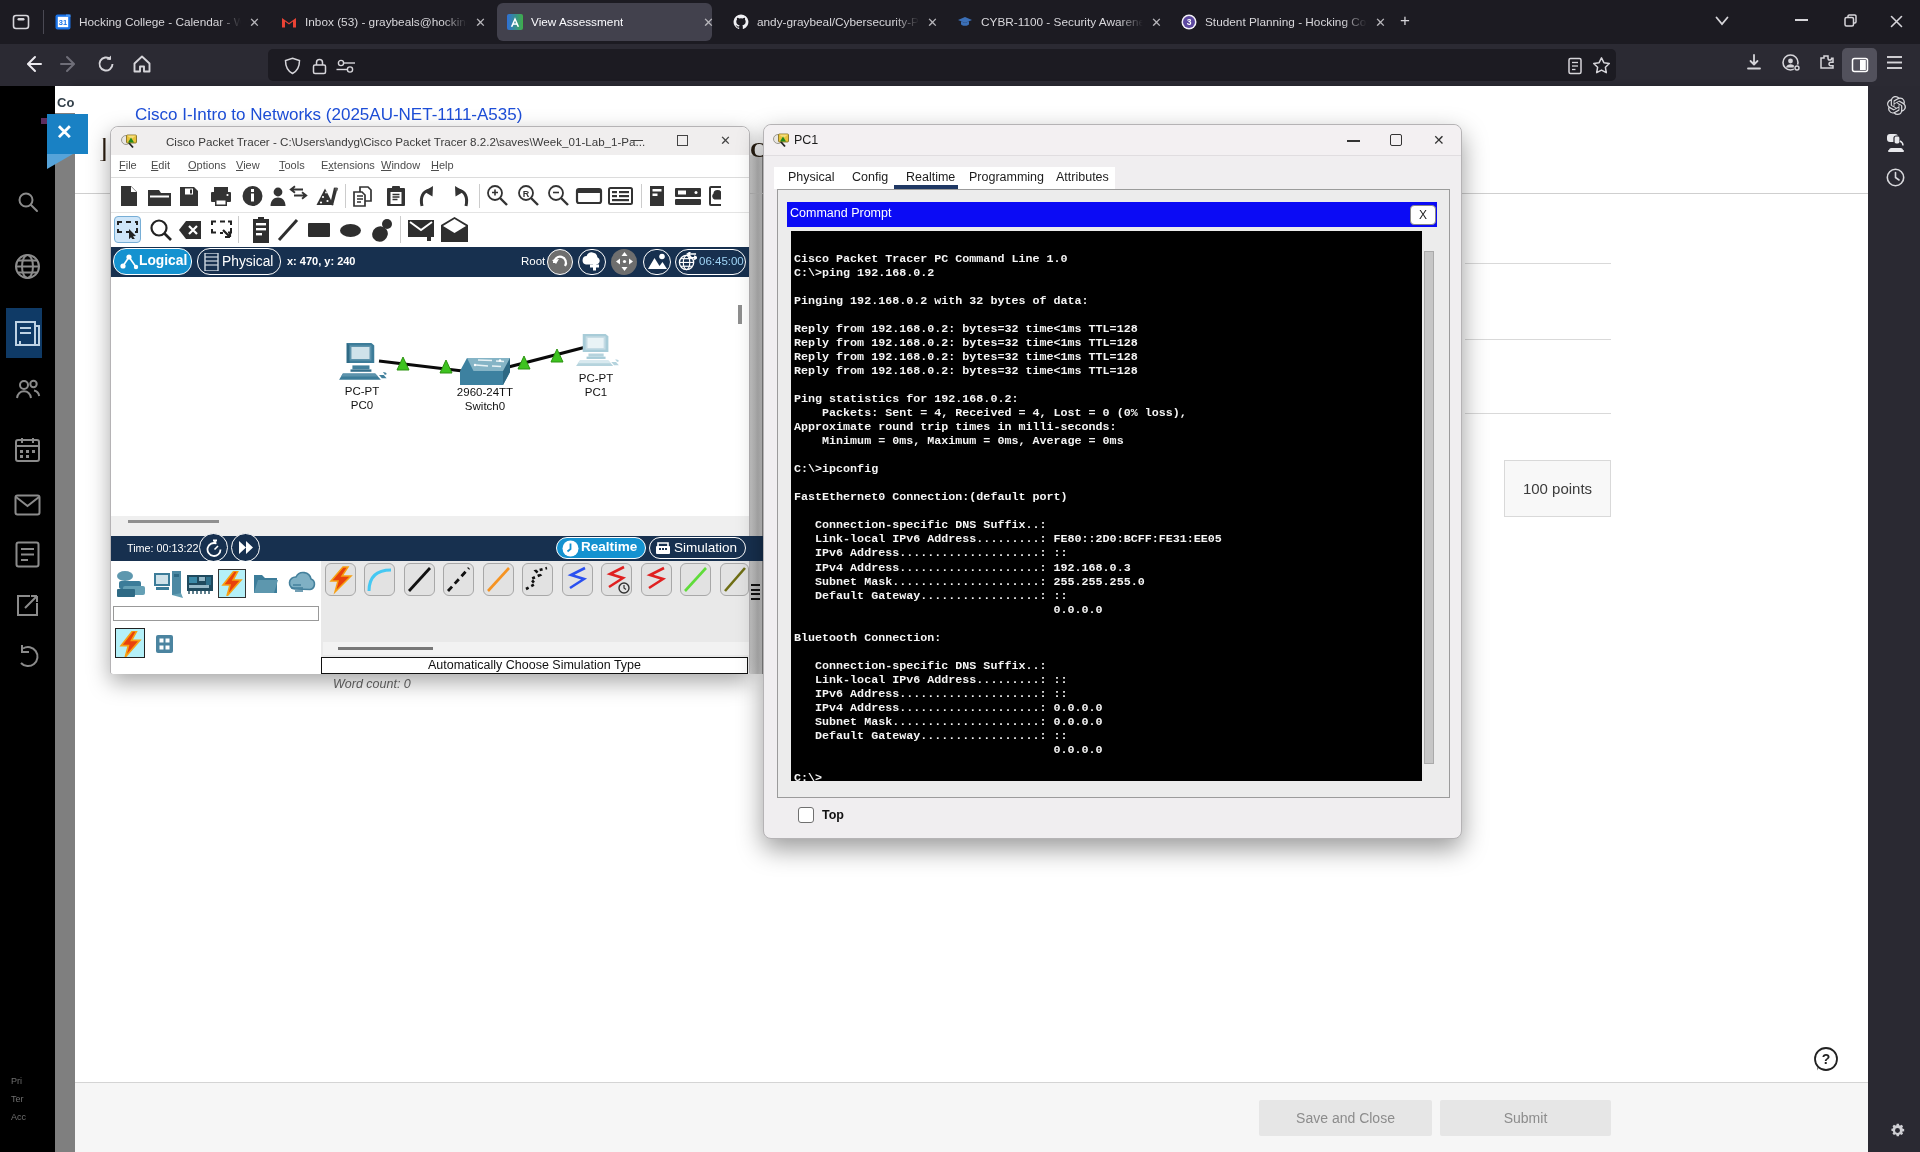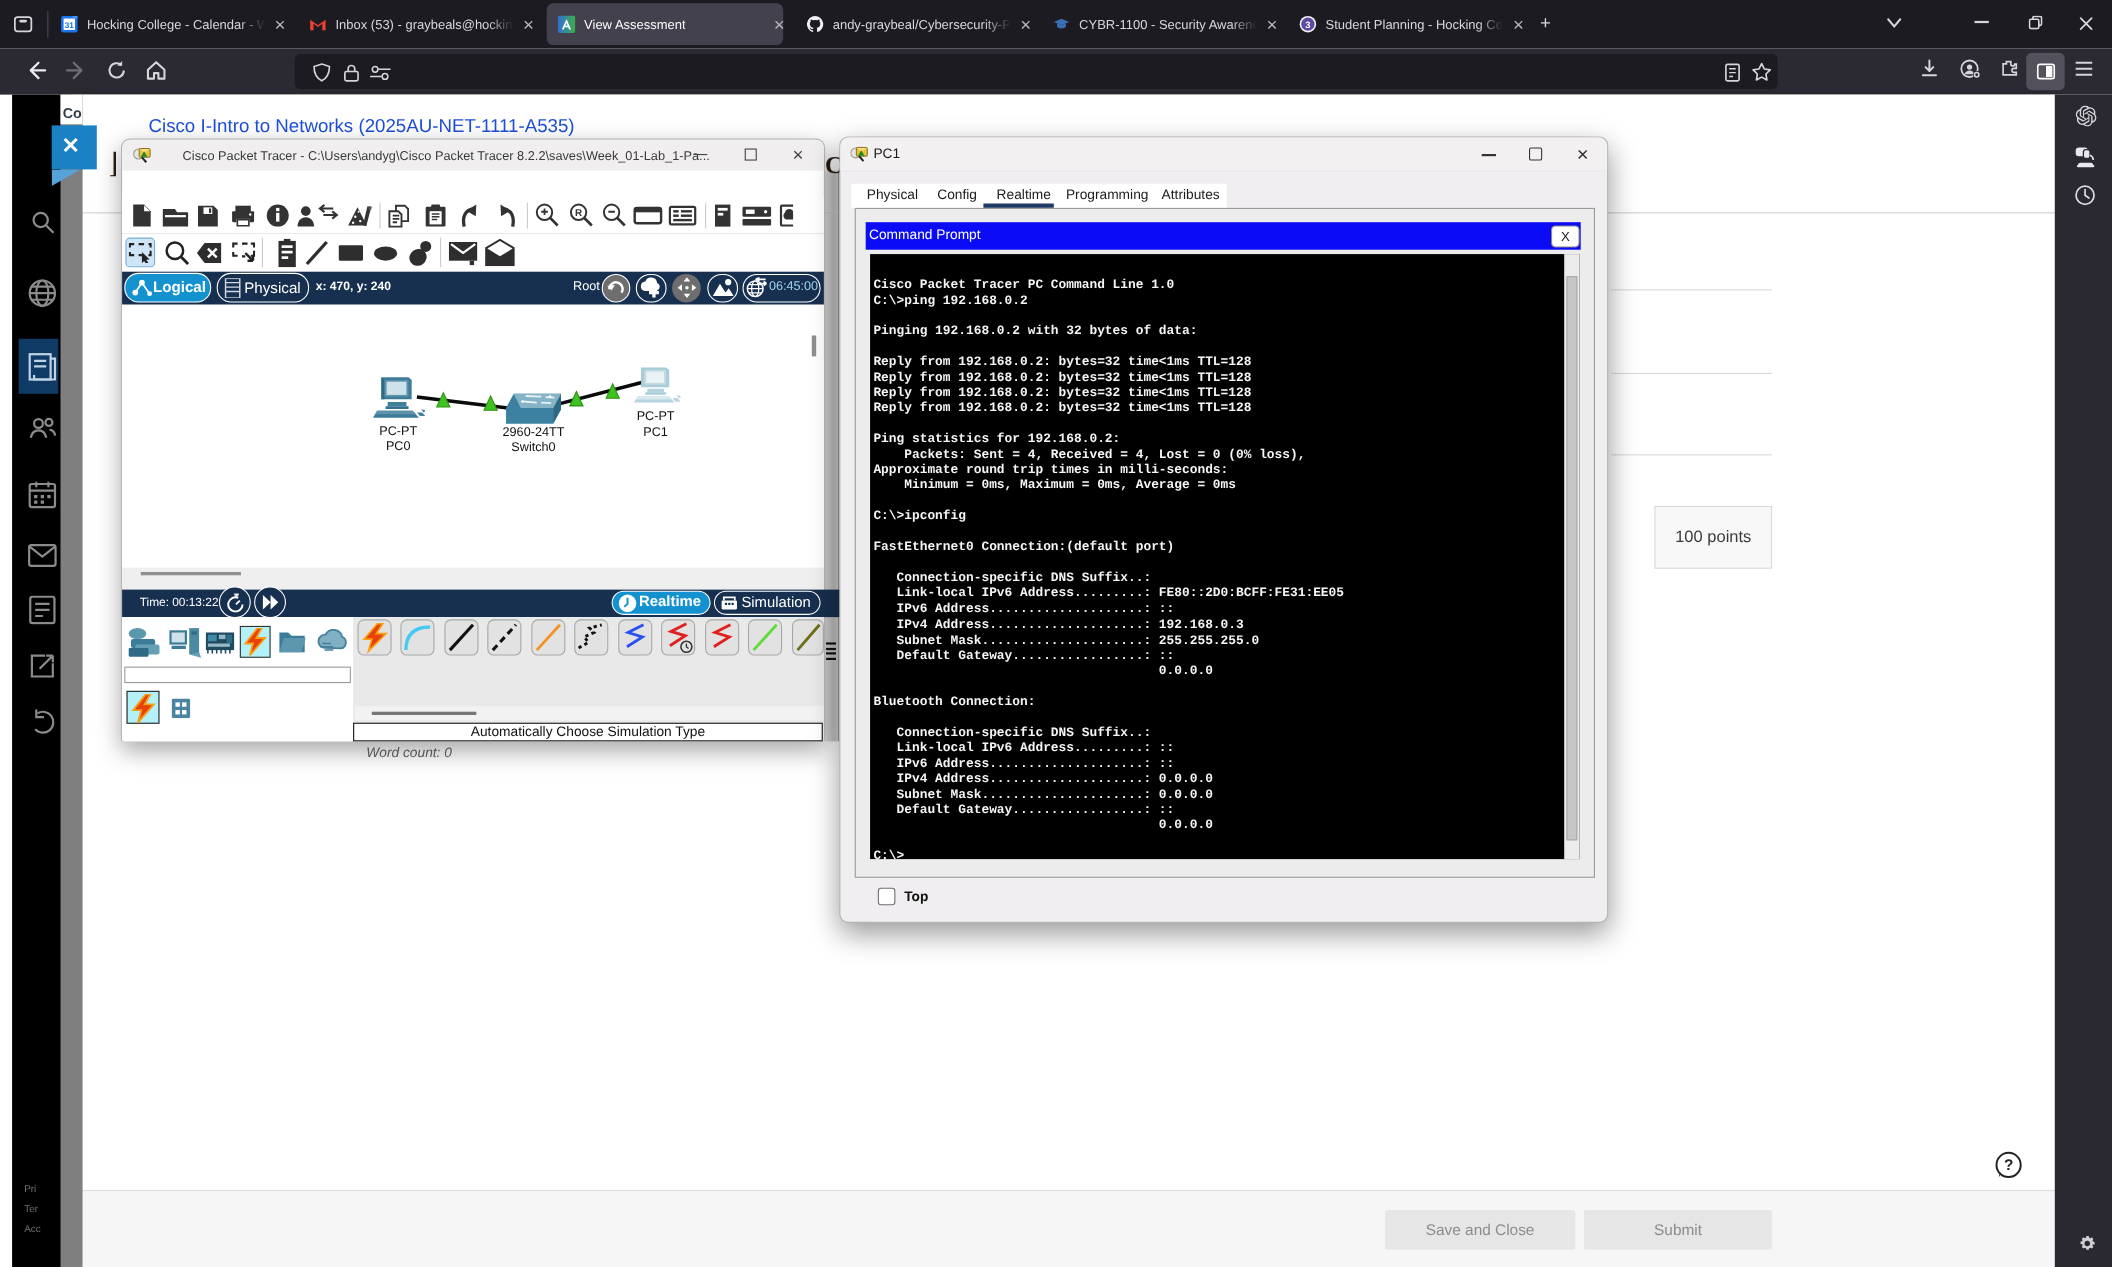--- a/index.html
+++ b/index.html
@@ -11,21 +11,21 @@
 #tabbar { position:absolute; left:0; top:0; width:1920px; height:44px; background:#1c1b22; }
 #navbar { position:absolute; left:0; top:44px; width:1920px; height:42px; background:#2b2a33; }
 .tab { position:absolute; top:0; height:44px; display:flex; align-items:center; color:#d8d7db; font-size:11.8px; }
 .tab .ttl { white-space:nowrap; overflow:hidden; max-width:162px; }
 .tab .fade { -webkit-mask-image:linear-gradient(90deg,#000 85%,transparent); }
 .tabx { color:#b8b7bc; font-size:13px; margin-left:8px; }
 .activetab { position:absolute; left:497px; top:3px; width:215px; height:38px; background:#42414d; border-radius:6px; }
 .favi { width:16px; height:16px; margin-right:8px; flex:0 0 16px; }
 #urlbar { position:absolute; left:268px; top:5px; width:1348px; height:32px; background:#1c1b22; border-radius:5px; color:#b6b5bd; font-size:13.2px; display:flex; align-items:center; }
 
-#leftbar { position:absolute; left:11px; top:86px; width:55px; height:1066px; background:#000;padding-left:48px; }
+#leftbar { position:absolute; left:0; top:86px; width:55px; height:1066px; background:#000;padding-left:48px; }
 #rightbar { position:absolute; left:1868px; top:86px; width:52px; height:1066px; background:#2a2932; }
 #dimstrip { position:absolute; left:55px; top:86px; width:20px; height:1066px; background:#7f7f7f; }
 #dimtop { position:absolute; left:55px; top:86px; width:20px; height:27px; background:#fff; overflow:hidden; }
 #panel { position:absolute; left:75px; top:86px; width:1793px; height:1066px; background:#fff; box-shadow:-3px 0 6px rgba(0,0,0,.22); }
 
 
 #ptwin { position:absolute; left:110px; top:126px; width:640px; height:548px; background:#fff; border:1px solid #b5b3b5; border-radius:8px 8px 2px 2px; box-shadow:0 8px 22px rgba(0,0,0,.35); }
 #pcwin { position:absolute; left:763px; top:124px; width:699px; height:715px; background:#f0eef0; border:1px solid #b5b3b5; border-radius:8px; box-shadow:0 10px 26px rgba(0,0,0,.4); }
 .mono { font-family:"Liberation Mono", monospace; }
 </style>
@@ -289,20 +289,30 @@
       <rect x="5.5" y="1" width="10" height="8" rx="1" fill="#e8c23c" stroke="#7a6414" stroke-width="0.8"></rect>
       <path d="M6 1.5 10.5 5 15 1.5z" fill="#f7dd7a"></path>
       <path d="M7 8.5 10 3.5 13 8.5z" fill="#1f8a1f"></path>
       <line x1="8" y1="9" x2="12" y2="13.5" stroke="#222" stroke-width="1.8"></line>
     </svg>
   <div class="abs" style="left:31px;top:8px;font-size:11.6px;color:#3a3a3a;white-space:nowrap;margin-left:24px;">Cisco Packet Tracer - C:\Users\andyg\Cisco Packet Tracer 8.2.2\saves\Week_01-Lab_1-Pa...</div>
   <div class="abs" style="left:520px;top:13px;width:12px;height:1.4px;background:#444;"></div>
   <div class="abs" style="left:566px;top:8px;width:11px;height:11px;border:1.3px solid #444;"></div>
   <div class="abs" style="left:609px;top:6px;color:#444;font-size:13px;">✕</div>
 
+  <div class="abs" style="left:0;top:28px;width:638px;height:23px;background:#fff;border-bottom:1px solid #dcdcdc;font-size:11px;color:#4c4c4c;">
+    <span class="abs" style="left:8px;top:4px;"><u>F</u>ile</span>
+    <span class="abs" style="left:40px;top:4px;"><u>E</u>dit</span>
+    <span class="abs" style="left:77px;top:4px;"><u>O</u>ptions</span>
+    <span class="abs" style="left:125px;top:4px;"><u>V</u>iew</span>
+    <span class="abs" style="left:168px;top:4px;"><u>T</u>ools</span>
+    <span class="abs" style="left:210px;top:4px;">E<u>x</u>tensions</span>
+    <span class="abs" style="left:270px;top:4px;"><u>W</u>indow</span>
+    <span class="abs" style="left:320px;top:4px;"><u>H</u>elp</span>
+  </div>
 
   <div class="abs" style="left:0;top:51px;width:638px;height:35px;background:#fff;border-bottom:1px solid #e4e4e4;">
     <svg class="abs" style="left:10px;top:6px" width="600" height="24" viewBox="0 0 600 24" fill="#333" stroke="none">
       <path d="M0 2h10l6 6v14H0z"></path>
         <path d="M10 2.5 15.5 8H10z" fill="#fff"></path>
       <path d="M27 6h11l2 3h10v13H27z"></path>
         <rect x="29" y="11.5" width="19" height="2" fill="#fdfdfd"></rect>
       <path d="M59 3h14l4 4v15H59z"></path>
         <rect x="64" y="4.5" width="8" height="6" fill="#fff"></rect>
         <rect x="69" y="5.5" width="2" height="4" fill="#333"></rect>

